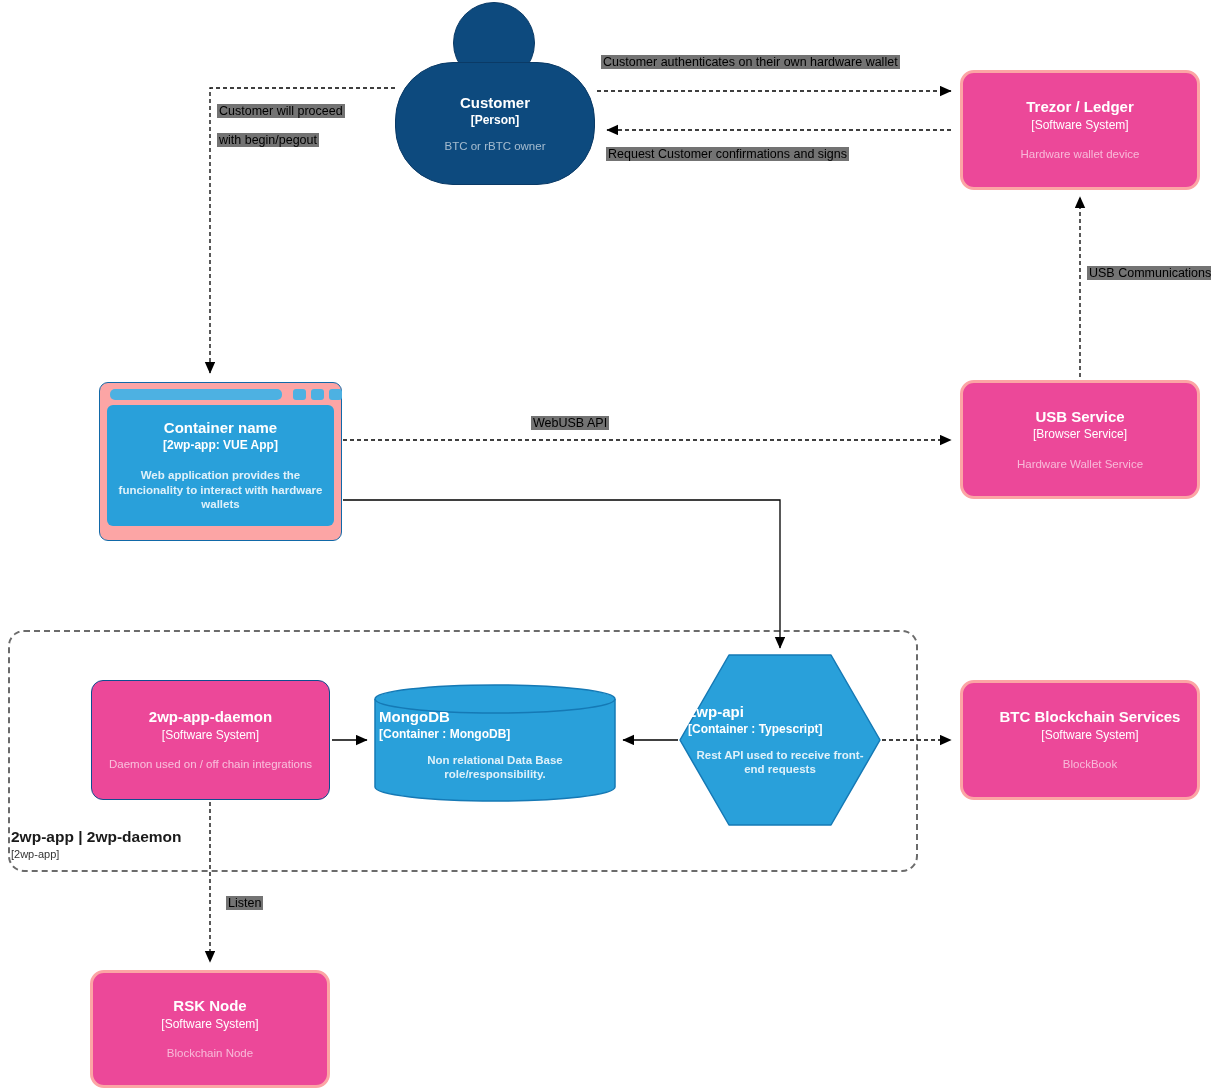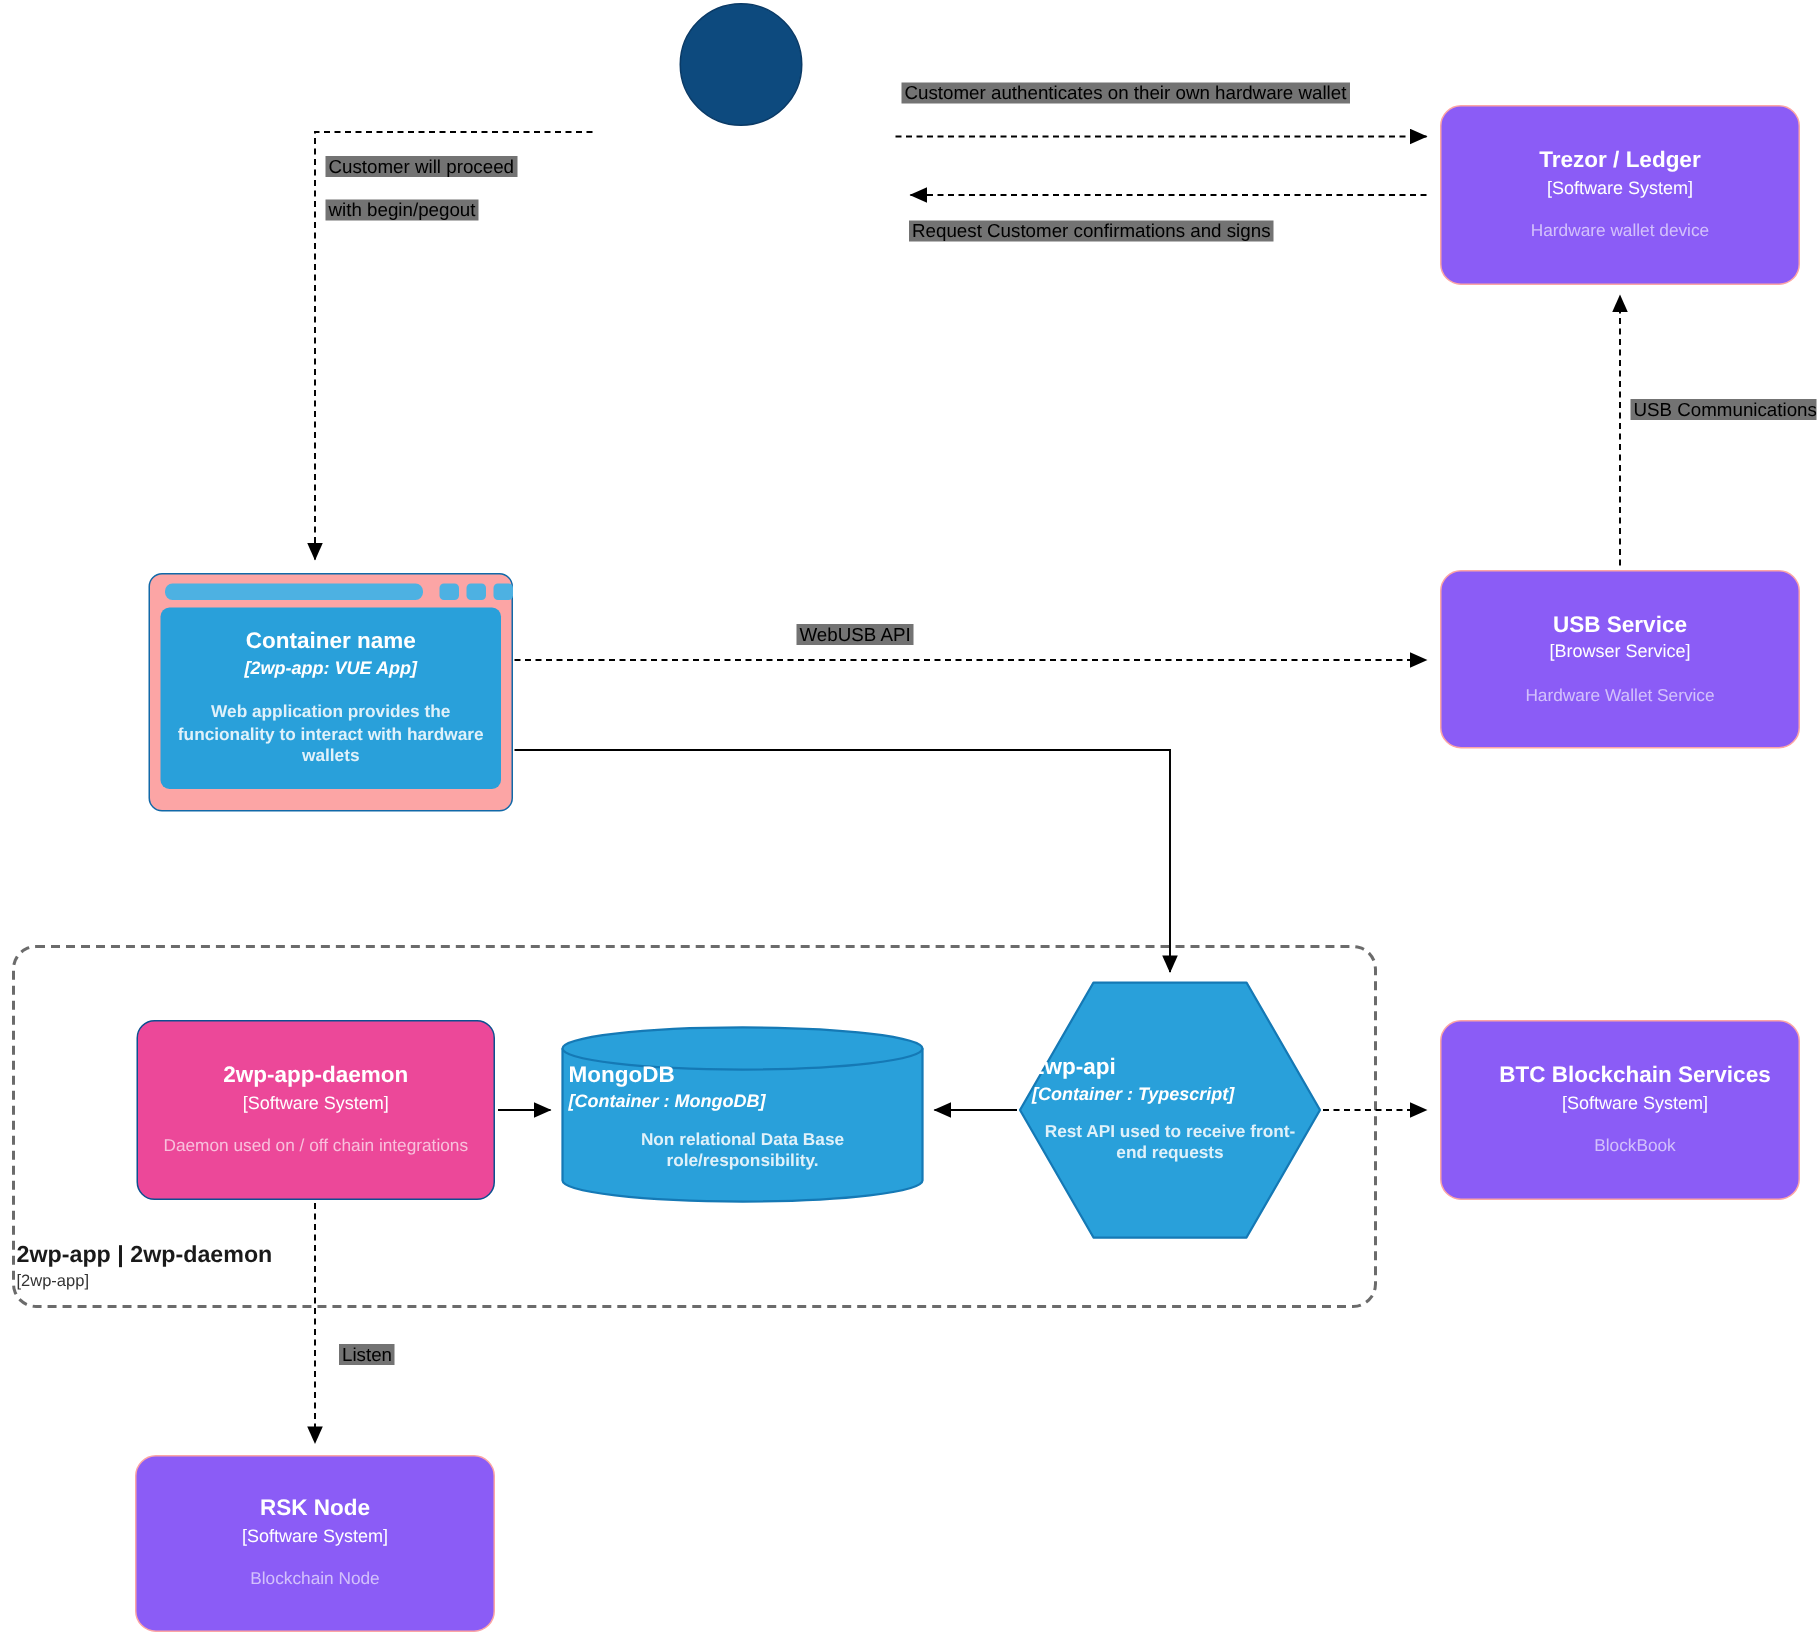--- a/index.html
+++ b/index.html
@@ -7,21 +7,21 @@
   .canvas { position:relative; width:1211px; height:1091px; background:#ffffff; overflow:hidden; }
 
   
   .node { position:absolute; display:flex; flex-direction:column; align-items:center;
           justify-content:center; text-align:center; color:#fff; padding:6px 10px; }
   .title { font-weight:bold; font-size:15px; line-height:1.25; }
   .subtitle { font-size:12px; line-height:1.35; }
   .desc { font-size:11.5px; line-height:1.3; margin-top:14px; }
 
   
-  .gray { background:#8b5cf6; border:1px solid #fca5a5; border-radius:14px; }
+  .gray { background:#ec4899; border:3px solid #fca5a5; border-radius:14px; }
   .gray .desc { color:rgba(255,255,255,0.62); }
 
   
   .person-head { position:absolute; left:453px; top:2px; width:82px; height:82px;
                  border-radius:50%; background:#0d4a7e; border:1px solid #0a3a66; }
   .person-body { left:395px; top:62px; width:200px; height:123px;
                  background:#0d4a7e; border:1px solid #0a3a66; border-radius:58px; }
   .person-body .desc { color:rgba(255,255,255,0.62); margin-top:10px; }
 
   
@@ -32,21 +32,21 @@
   
   .browser { position:absolute; left:99px; top:382px; width:243px; height:159px;
              background:#fca5a5; border:1px solid #1169a8; border-radius:9px; }
   .browser .addressbar { position:absolute; left:10px; top:6px; width:172px; height:11px;
              background:#4db1e2; border-radius:5px; }
   .browser .winbtn { position:absolute; top:6px; width:13px; height:11px;
              background:#4db1e2; border-radius:3px; }
   .browser .panel { position:absolute; left:7px; top:22px; width:227px; height:121px;
              background:#29a0da; border-radius:6px; display:flex; flex-direction:column;
              align-items:center; justify-content:center; text-align:center; color:#fff; padding:4px 8px; }
-  .blue-text .subtitle { font-weight:bold;font-style:italic; }
+  .blue-text .subtitle { font-weight:bold; }
   .blue-text .desc { font-weight:bold; color:rgba(255,255,255,0.85); }
 
   
   .shape-label { position:absolute; display:flex; flex-direction:column; align-items:flex-start;
                  justify-content:center; text-align:center; color:#fff; pointer-events:none; }
   .shape-label .desc { margin-top:10px; }
 
   
   .boundary { position:absolute; left:8px; top:630px; width:910px; height:242px;
               border:2px dashed #6b6b6b; border-radius:16px; }
@@ -90,20 +90,25 @@
 
   <div class="elabel" style="left:601px; top:55px;">Customer authenticates on their own hardware wallet</div>
   <div class="elabel" style="left:606px; top:147px;">Request Customer confirmations and signs</div>
   <div class="elabel" style="left:217px; top:104px;">Customer will proceed</div>
   <div class="elabel" style="left:217px; top:133px;">with begin/pegout</div>
   <div class="elabel" style="left:531px; top:416px;">WebUSB API</div>
   <div class="elabel" style="left:1087px; top:266px;">USB Communications</div>
   <div class="elabel" style="left:226px; top:896px;">Listen</div>
 
   <div class="person-head"></div>
+  <div class="node person-body">
+    <span class="title">Customer</span>
+    <span class="subtitle" style="font-weight:bold;">[Person]</span>
+    <span class="desc">BTC or rBTC owner</span>
+  </div>
 
   <div class="node gray" style="left:960px; top:70px; width:240px; height:120px;">
     <span class="title">Trezor / Ledger</span>
     <span class="subtitle">[Software System]</span>
     <span class="desc">Hardware wallet device</span>
   </div>
 
   <div class="browser blue-text">
     <div class="addressbar"></div>
     <div class="winbtn" style="left:193px;"></div>

